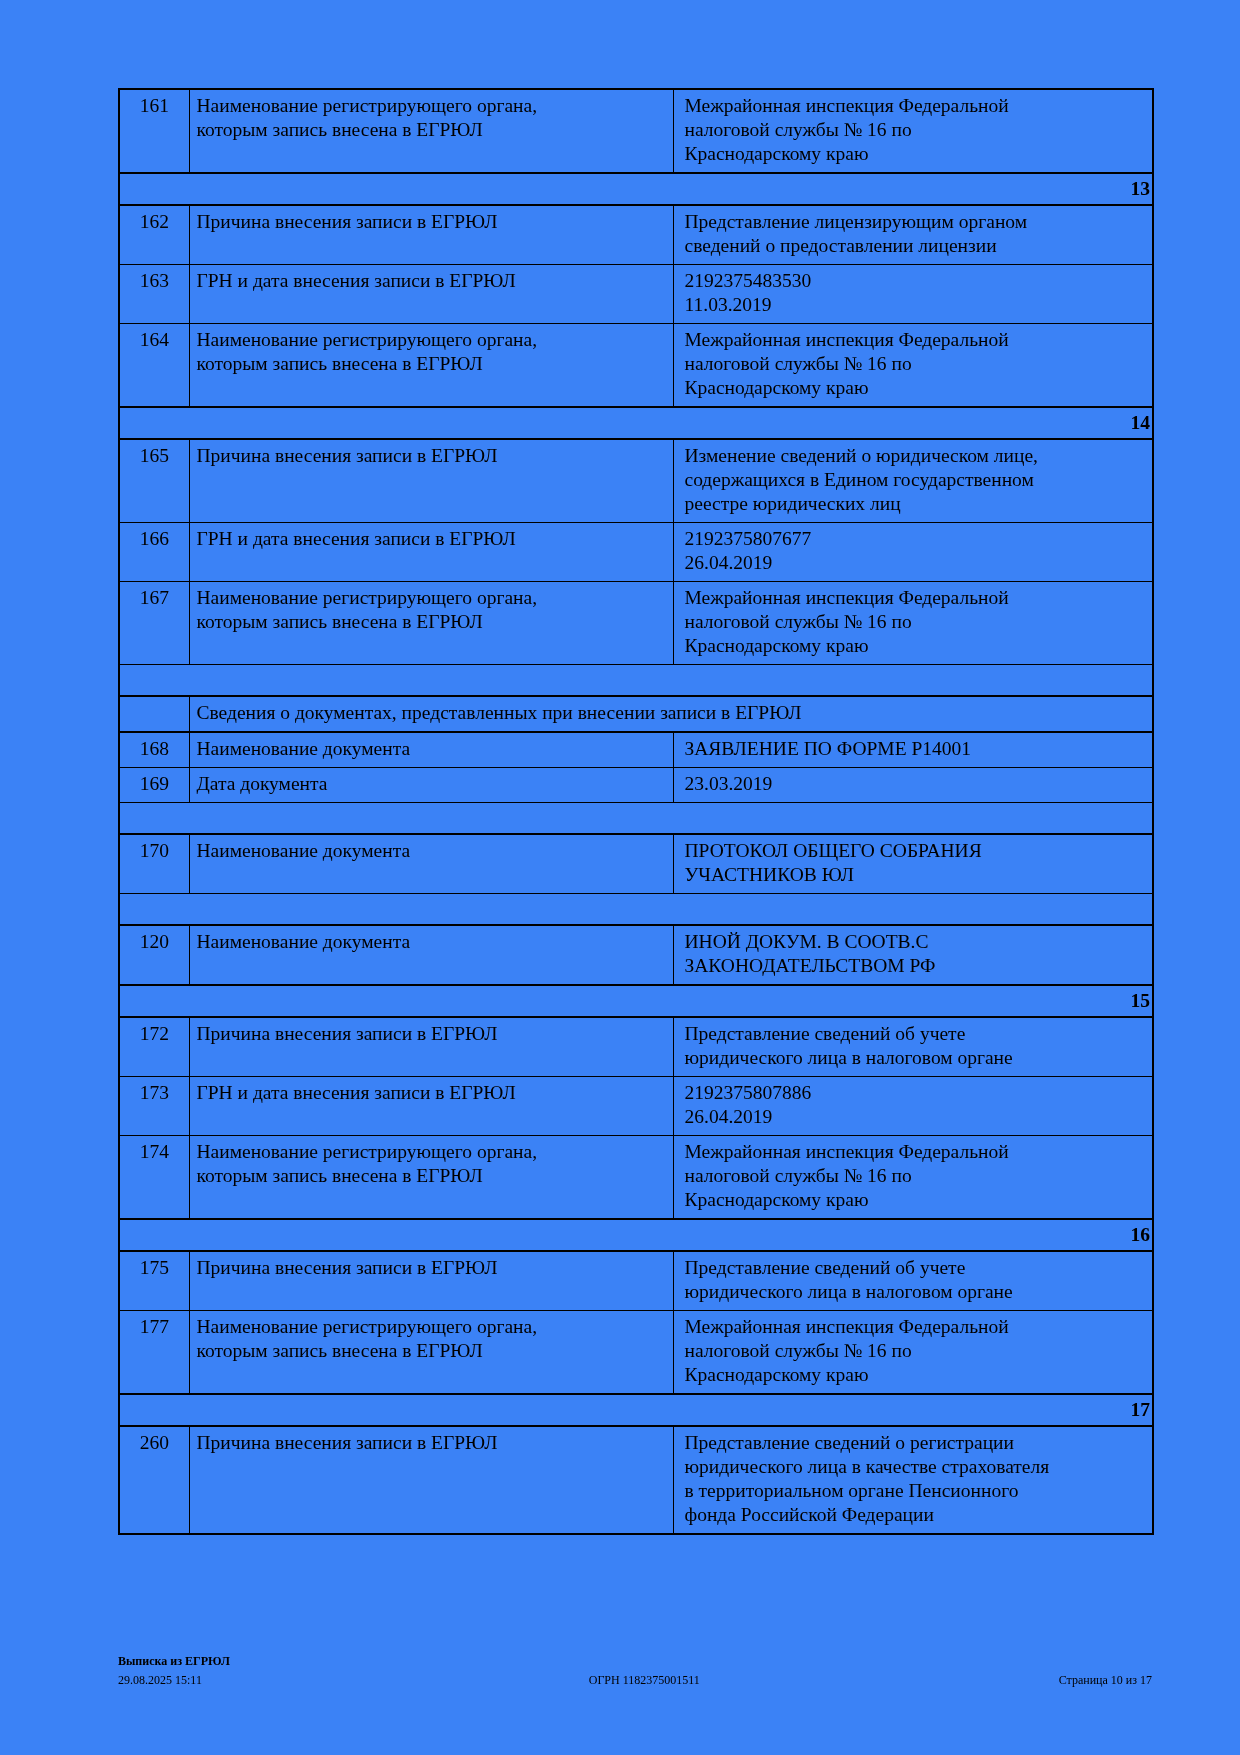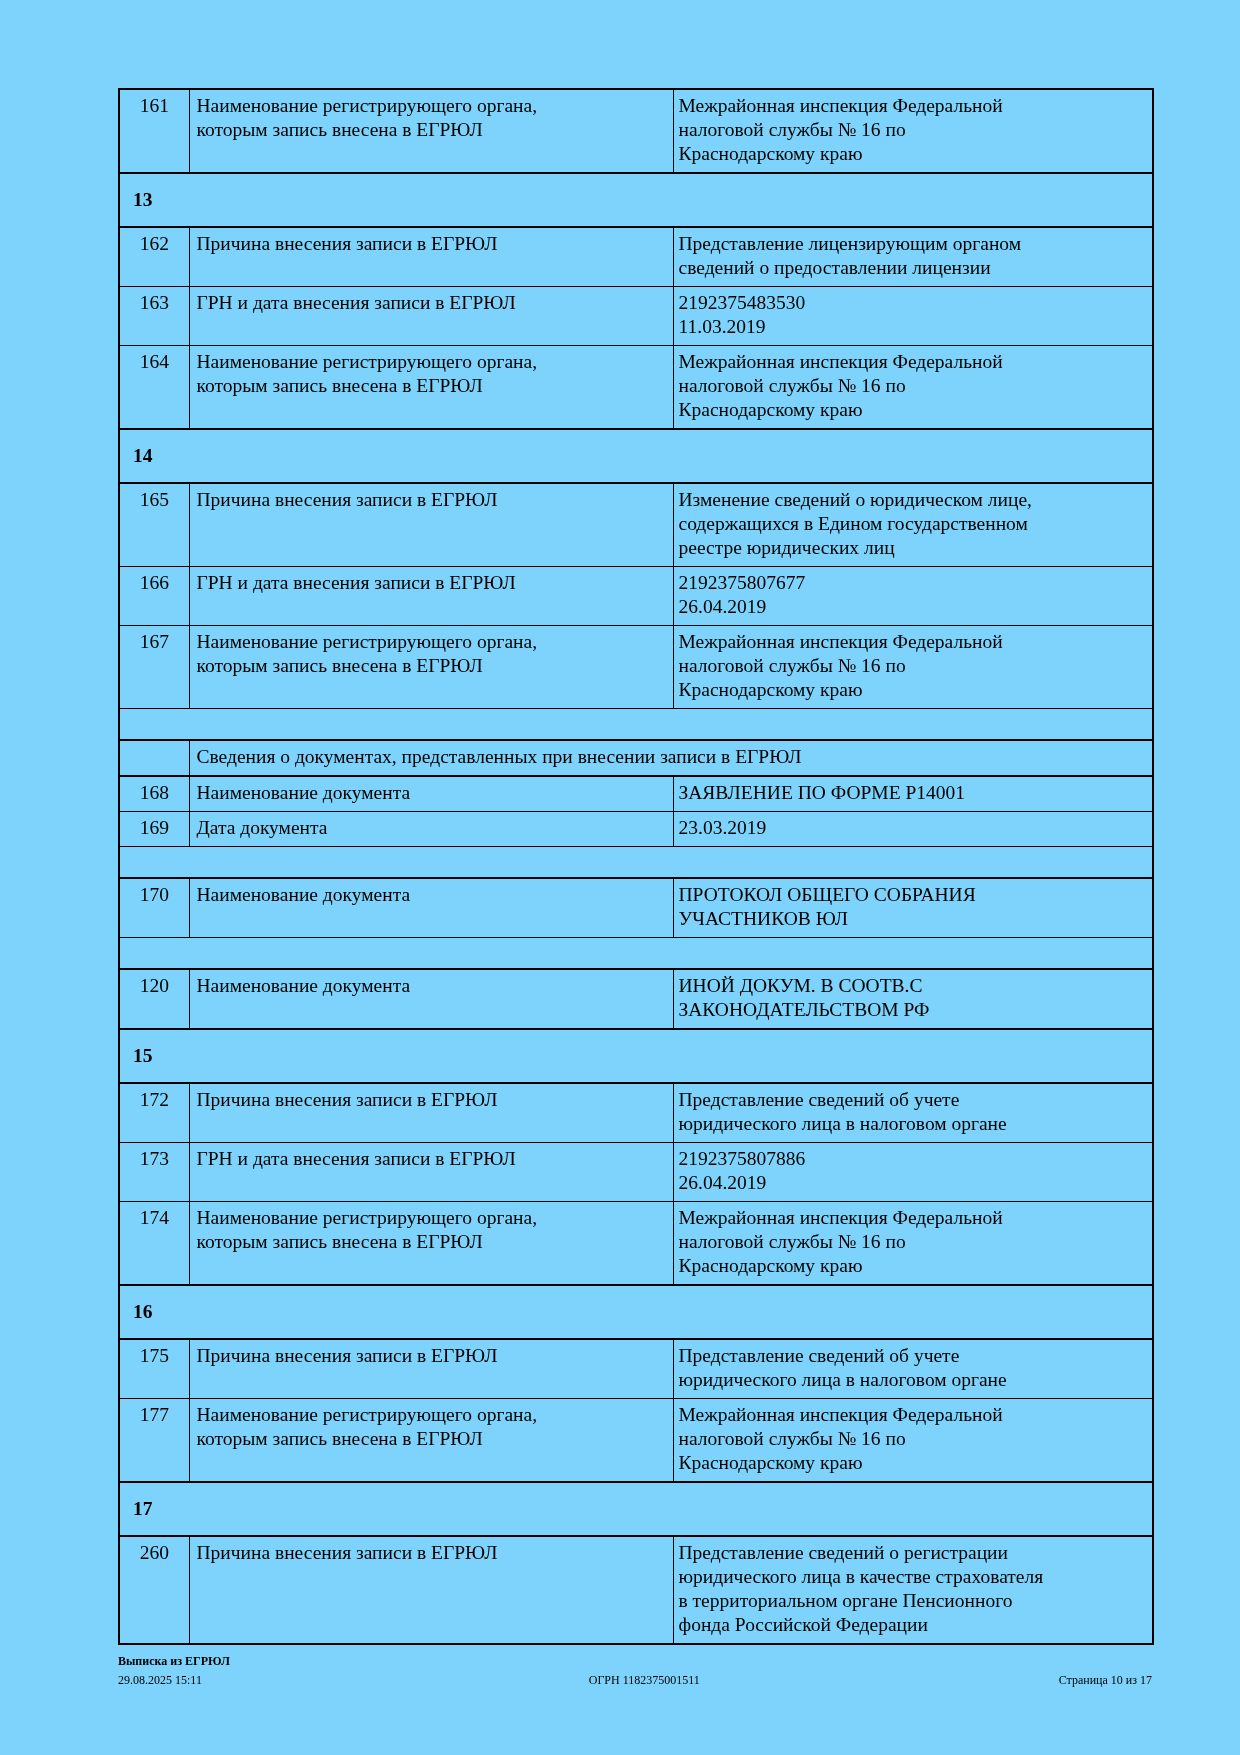--- a/index.html
+++ b/index.html
@@ -1,47 +1,47 @@
 <!DOCTYPE html>
 <html lang="ru"><head>
 <meta charset="utf-8">
 <style>
   html,body{margin:0;padding:0;}
   body{
     width:1240px;height:1755px;background:#ffffff;color:#000;
     font-family:"Liberation Serif","DejaVu Serif",serif;
     position:relative;overflow:hidden;
   }
-  .page{position:absolute;inset:0;background:#7dd3fc;}
+  .page{position:absolute;inset:0;background:#3b82f6;}
 
   table.egrul{
     position:absolute;left:118px;top:88px;width:1034px;
     border-collapse:collapse;table-layout:fixed;
     border:2px solid #000;
   }
   col.c-num{width:70px;}
   col.c-label{width:484px;}
   col.c-value{width:480px;}
 
   td{
     border:1px solid #000;
     vertical-align:top;
     font-size:19.5px;
     line-height:24px;
     padding:4px 6px 6px 7px;
     white-space:pre-line;
     overflow:hidden;
   }
   td.num{text-align:center;padding-left:2px;padding-right:2px;}
-  td.value{padding-left:5px;}
+  td.value{padding-left:11px;}
 
   tr.section td{
     border-top:2px solid #000;border-bottom:2px solid #000;
-    text-align:left;font-weight:bold;
-    height:22px;padding:13px;line-height:26px;
+    text-align:right;font-weight:bold;
+    height:22px;padding:2px;line-height:26px;
   }
   tr.empty td{
     border-top:1px solid #000;border-bottom:2px solid #000;
     height:30px;padding:0;
   }
   tr.group-header td{
     border-top:2px solid #000;border-bottom:2px solid #000;
   }
 
   .footer{

